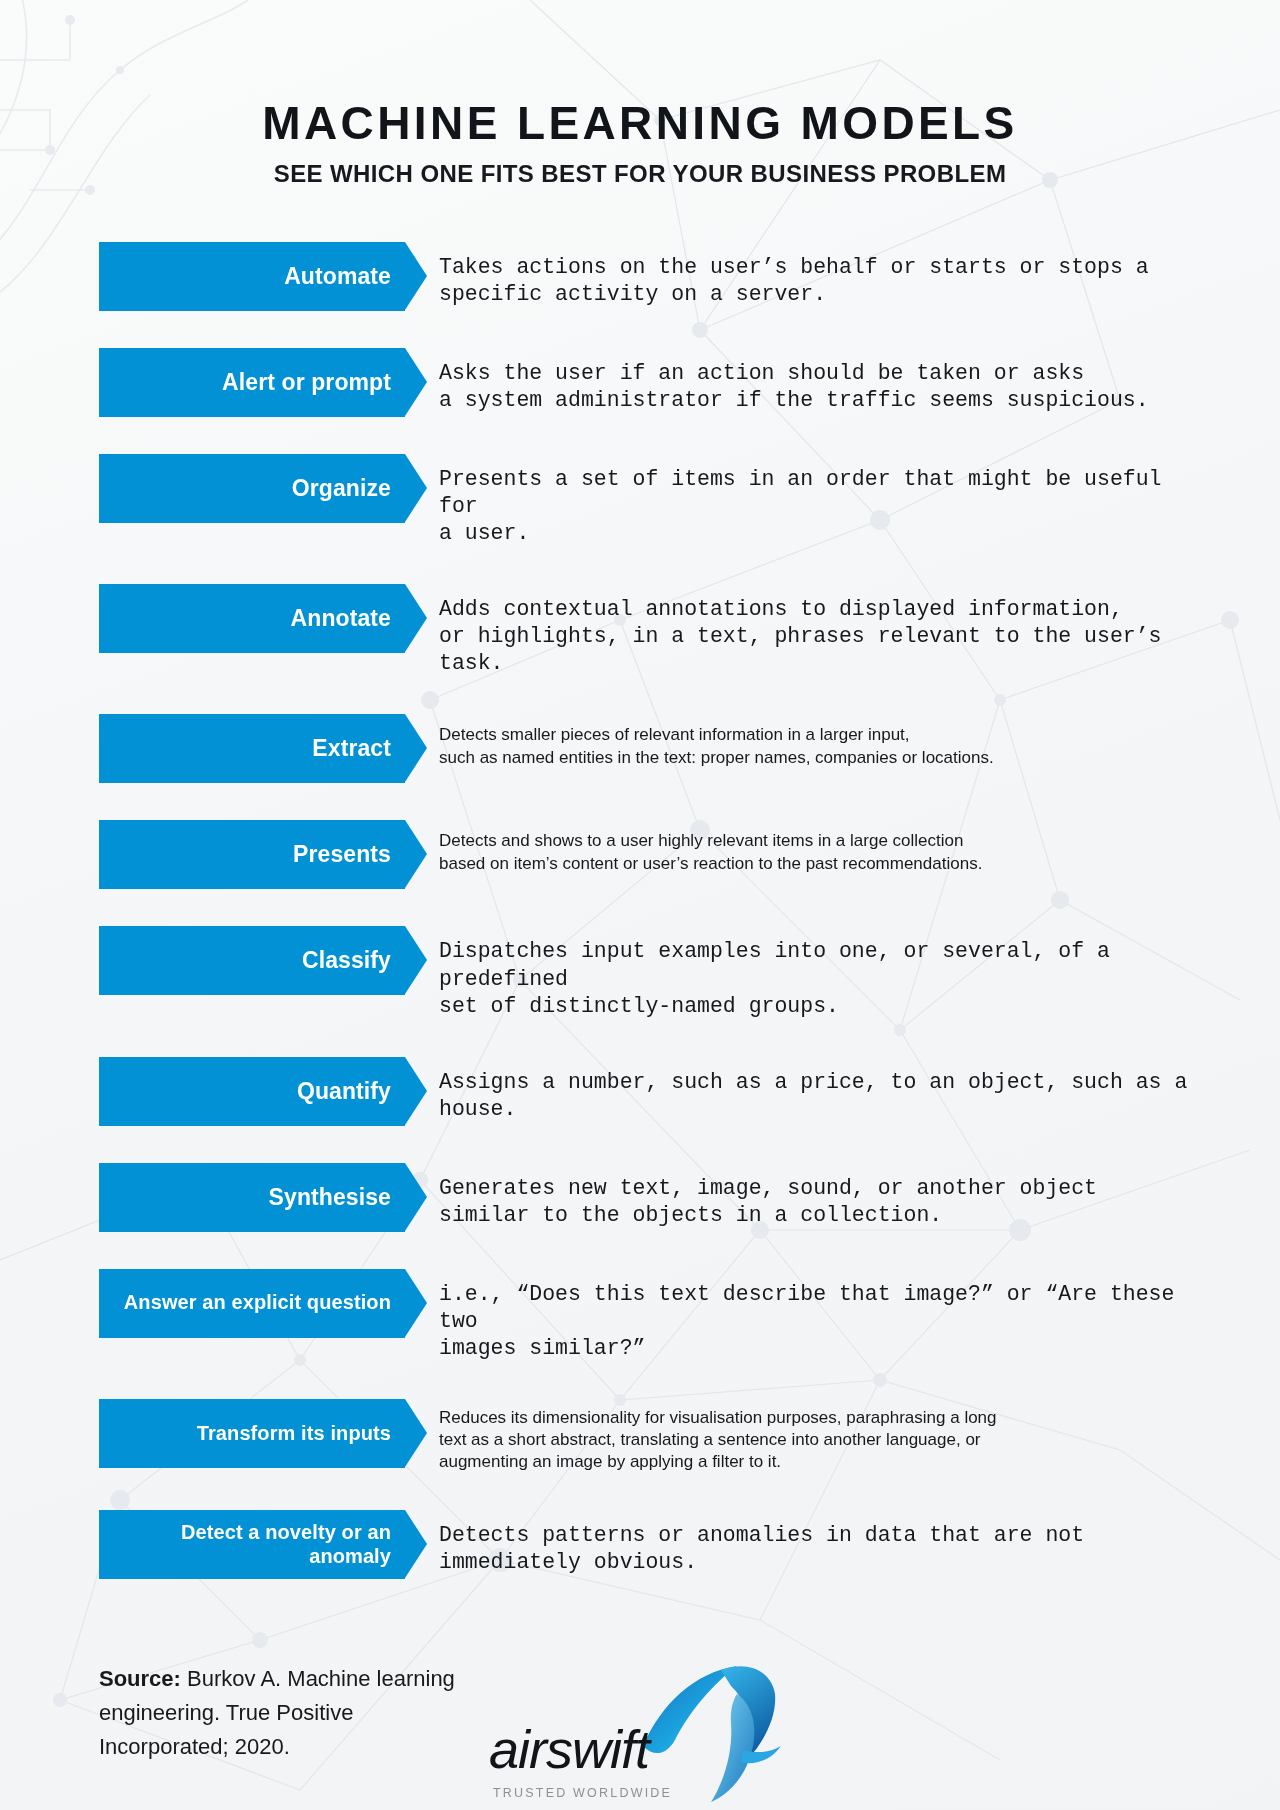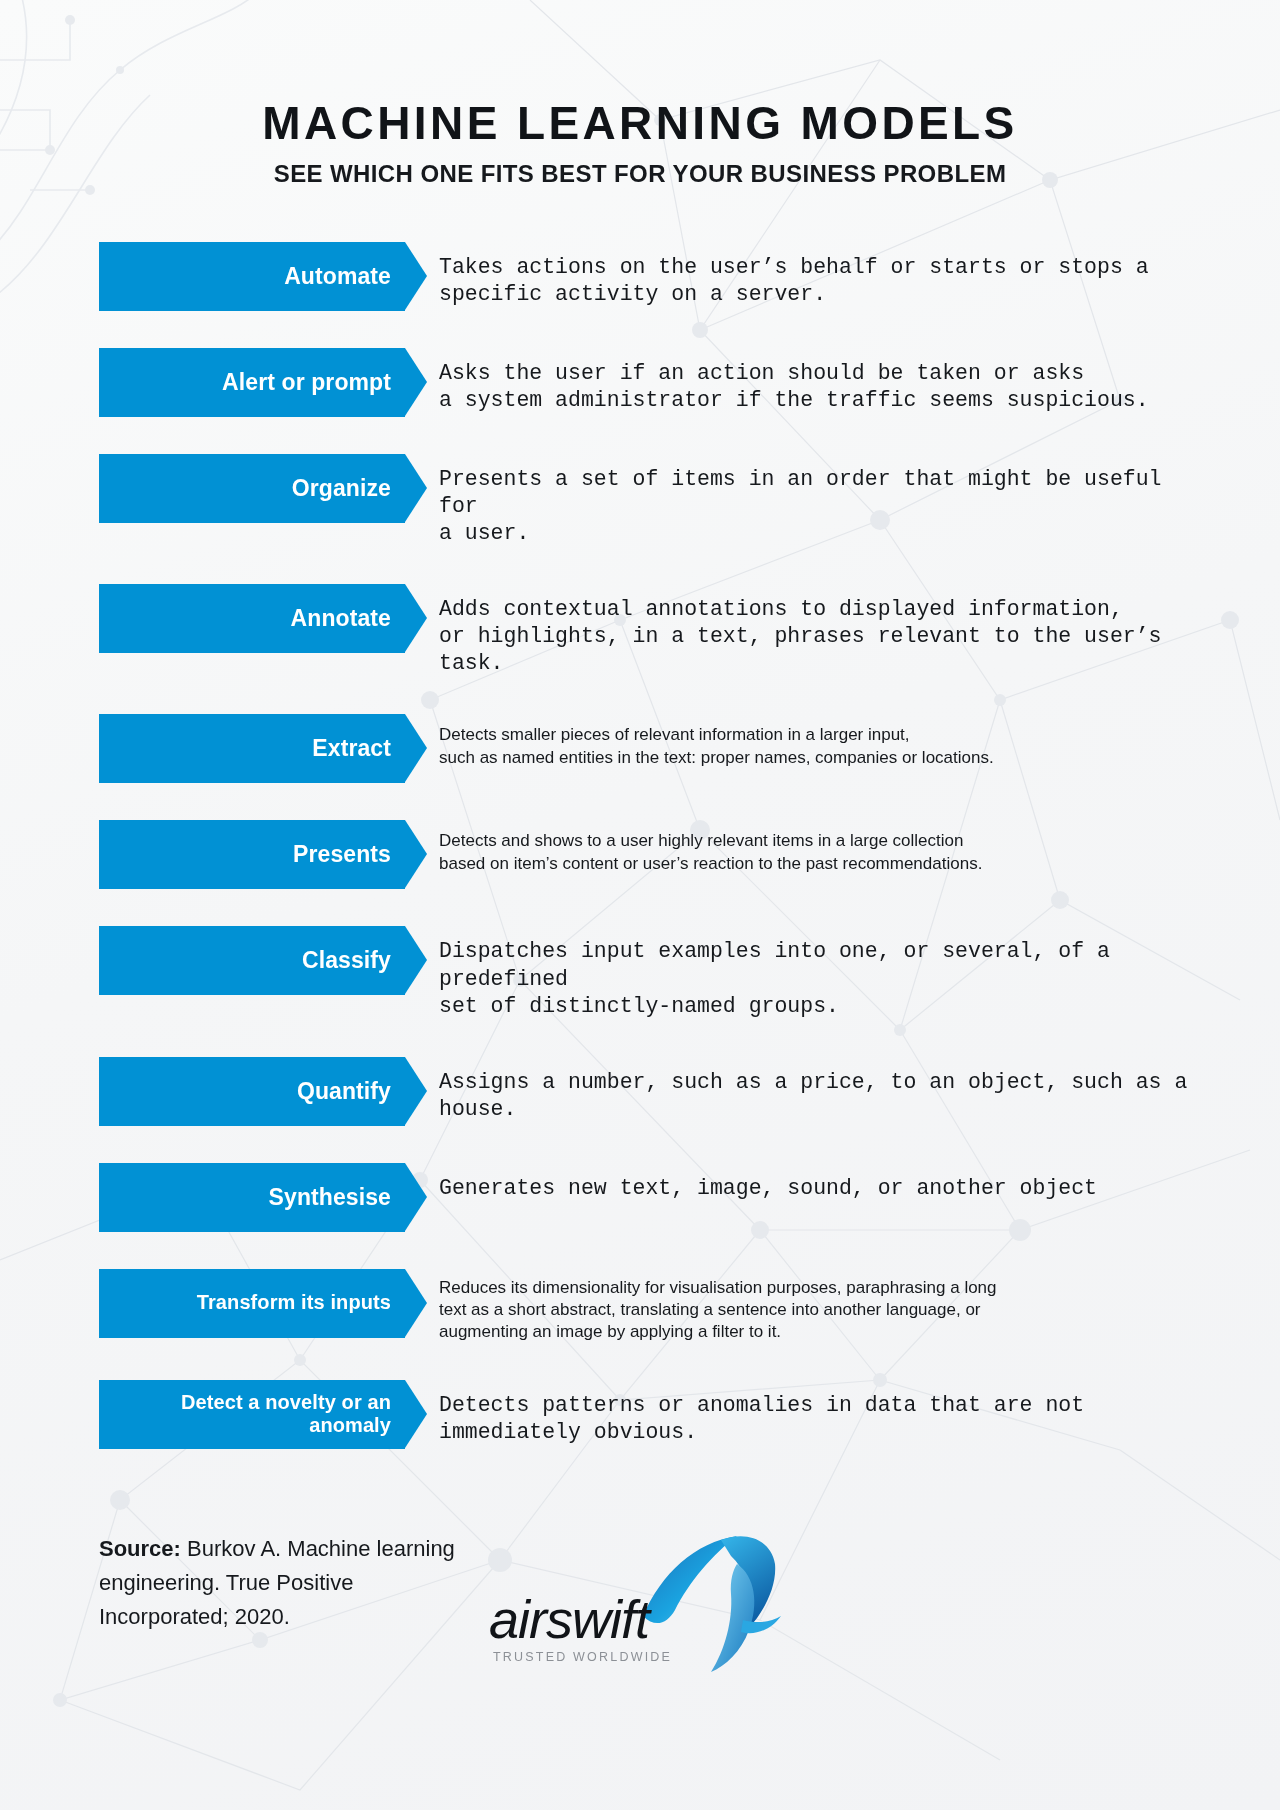--- a/index.html
+++ b/index.html
@@ -86,21 +86,21 @@
     font-size:22px;color:#16191d;line-height:1.55;max-width:380px;
   }
   .source b{font-weight:bold;}
   .logo{position:relative;width:300px;height:150px;}
   .logo-word{
     position:absolute;left:10px;top:56px;
     font-size:54px;letter-spacing:-1px;color:#111418;
     font-family:"Liberation Sans", sans-serif;font-weight:400;font-style:italic;
   }
   .logo-tag{
-    position:absolute;left:14px;top:118px;
+    position:absolute;left:14px;top:124px;
     font-size:12.5px;letter-spacing:2.2px;color:#8c9096;
   }
   .logo-bird{position:absolute;right:-6px;top:-8px;}
 </style>
 </head>
 <body>
 
 <div id="poster">
 
   <div class="bg-art">
@@ -260,23 +260,33 @@
           <p>house.</p>
         </div>
       </div>
 
       <div class="row">
         <div class="badge">
           <span class="badge-label">Synthesise</span>
         </div>
         <div class="desc size-lg pad-1">
           <p>Generates new text, image, sound, or another object</p>
-        </div>
-      </div>
-
+          <p>similar to the objects in a collection.</p>
+        </div>
+      </div>
+
+      <div class="row">
+        <div class="badge">
+          <span class="badge-label small">Answer an explicit question</span>
+        </div>
+        <div class="desc size-lg pad-1">
+          <p>i.e., “Does this text describe that image?” or “Are these two</p>
+          <p>images similar?”</p>
+        </div>
+      </div>
 
       <div class="row">
         <div class="badge">
           <span class="badge-label small">Transform its inputs</span>
         </div>
         <div class="desc size-sm pad-3">
           <p>Reduces its dimensionality for visualisation purposes, paraphrasing a long</p>
           <p>text as a short abstract, translating a sentence into another language, or</p>
           <p>augmenting an image by applying a filter to it.</p>
         </div>

